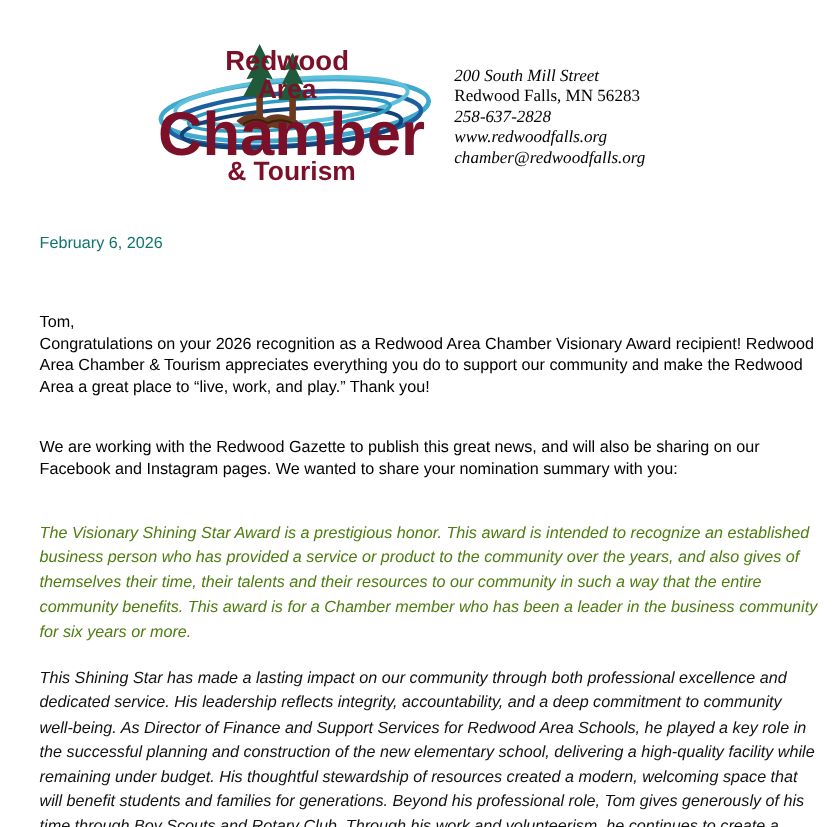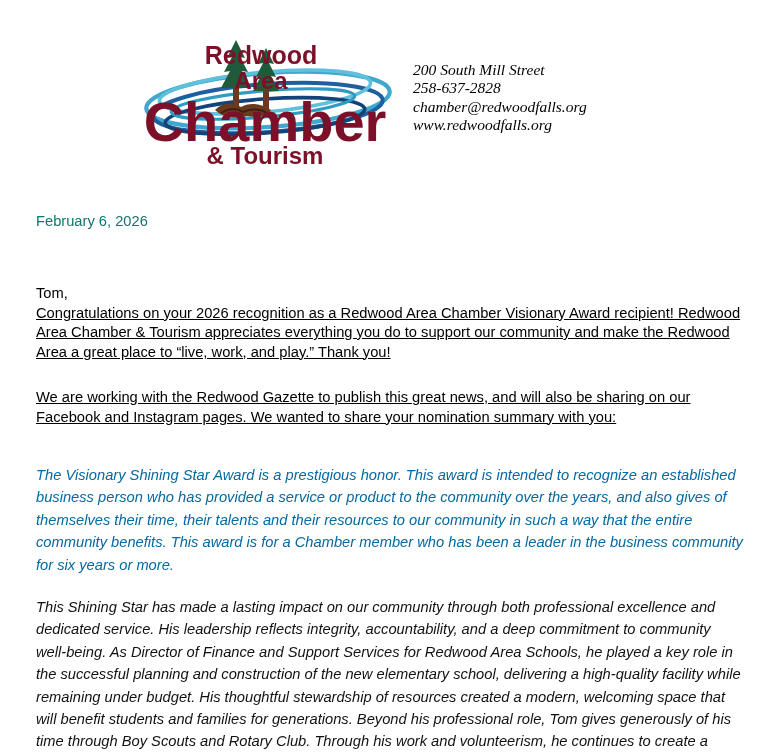--- a/index.html
+++ b/index.html
@@ -78,42 +78,41 @@
     margin-top: 54px;
     font-size: 14.7px;
     line-height: 19.5px;
     color: #000000;
   }
 
   .para {
     font-size: 14.7px;
     line-height: 19.5px;
     color: #000000;
-    text-decoration: underline;
   }
   .para.p-congrats {
     margin-top: 0px;
     width: 706px;
   }
   .para.p-gazette {
-    margin-top: 26px;
+    margin-top: 36px;
     width: 706px;
   }
 
   .nomination {
     margin-top: 37px;
   }
   .nom-para {
     font-style: italic;
     font-size: 14.7px;
     line-height: 22.4px;
     width: 708px;
   }
   .nom-para.muted {
-    color: #0369a1;
+    color: #4d7c0f;
   }
   .nom-para.dark {
     color: #111111;
     margin-top: 20px;
   }
 </style>
 </head>
 <body>
 
 <div class="page">
@@ -159,23 +158,24 @@
         <text x="124" y="61" text-anchor="middle" font-family="Liberation Sans, sans-serif" font-size="24" font-weight="bold" fill="#7B1028">Area</text>
 
         <text x="128" y="113" text-anchor="middle" font-family="Liberation Sans, sans-serif" font-size="56" font-weight="bold" fill="#7B1028">Chamber</text>
 
         <text x="128" y="136" text-anchor="middle" font-family="Liberation Sans, sans-serif" font-size="24" font-weight="bold" fill="#7B1028">&amp; Tourism</text>
       </svg>
     </div>
 
     <div class="address-block">
       <span class="address-line">200 South Mill Street</span>
+      <span class="address-line city">Redwood Falls, MN 56283</span>
       <span class="address-line">258-637-2828</span>
+      <span class="address-line">www.redwoodfalls.org</span>
       <span class="address-line">chamber@redwoodfalls.org</span>
-      <span class="address-line">www.redwoodfalls.org</span>
     </div>
   </div>
 
   <div class="body-area">
 
     <div class="date-line">February 6, 2026</div>
 
     <div class="salutation">Tom,</div>
 
     <div class="para p-congrats">Congratulations on your 2026 recognition as a Redwood Area Chamber Visionary Award recipient! Redwood Area Chamber &amp; Tourism appreciates everything you do to support our community and make the Redwood Area a great place to “live, work, and play.”  Thank you!</div>

